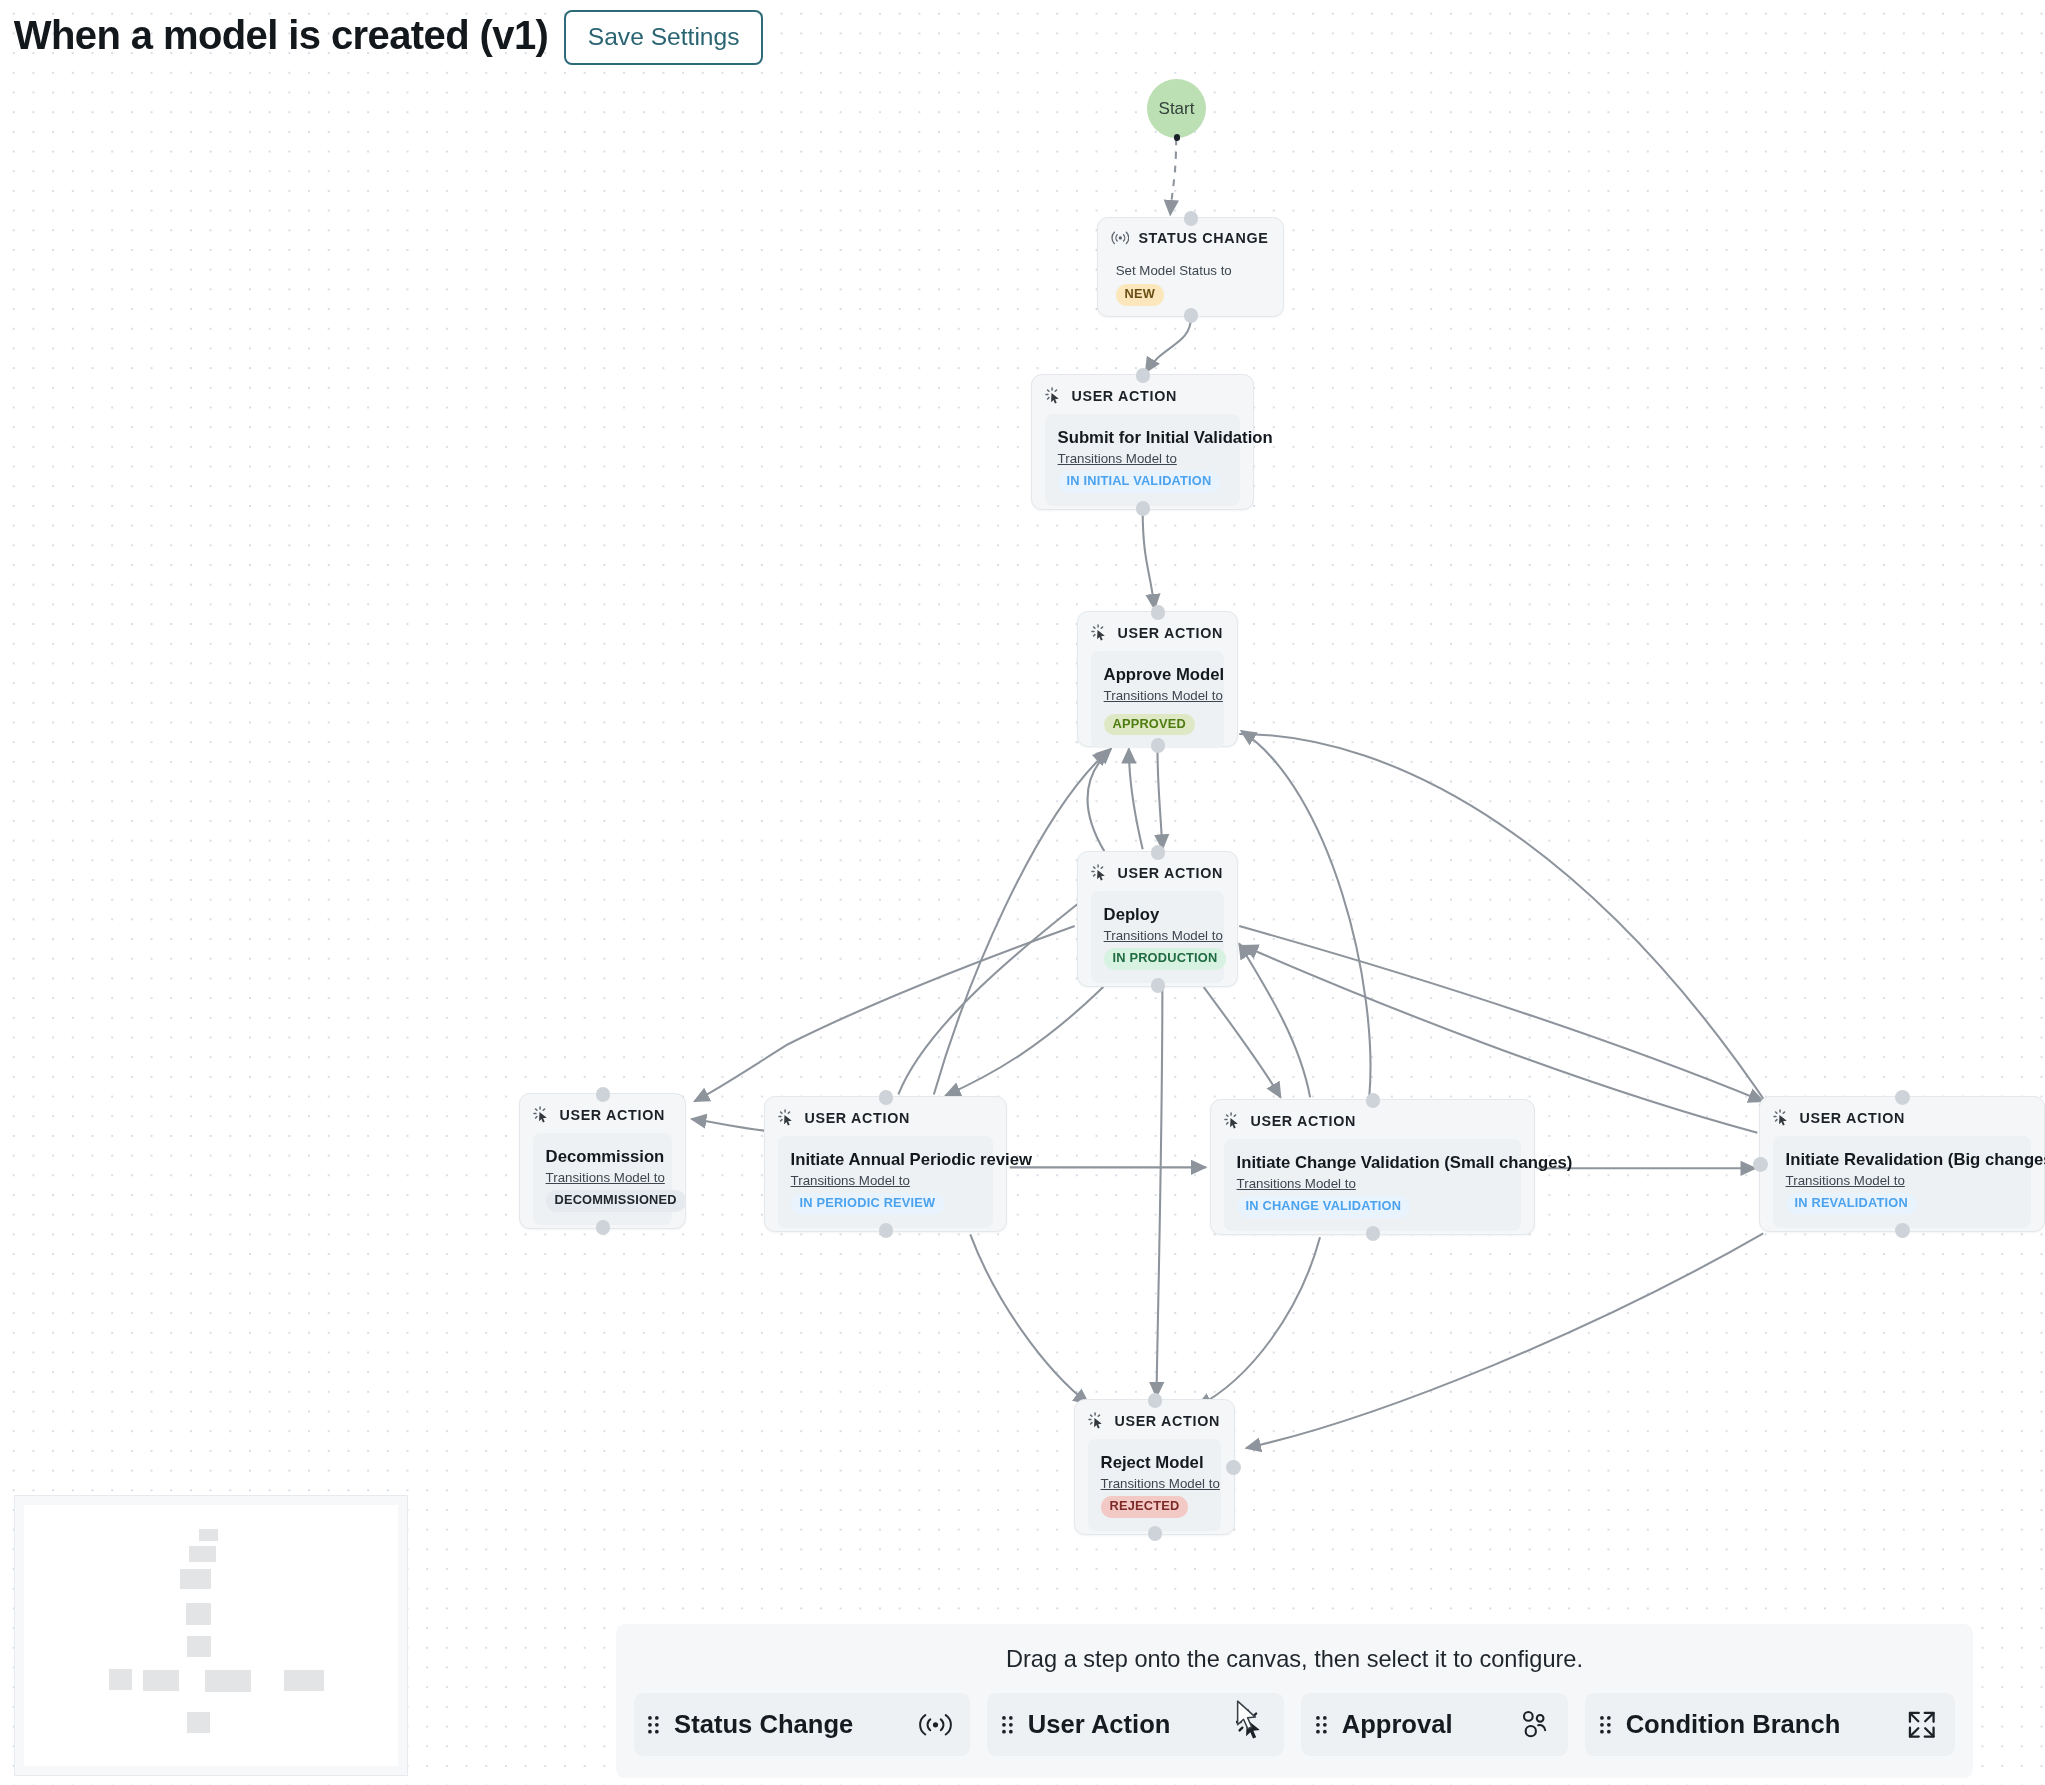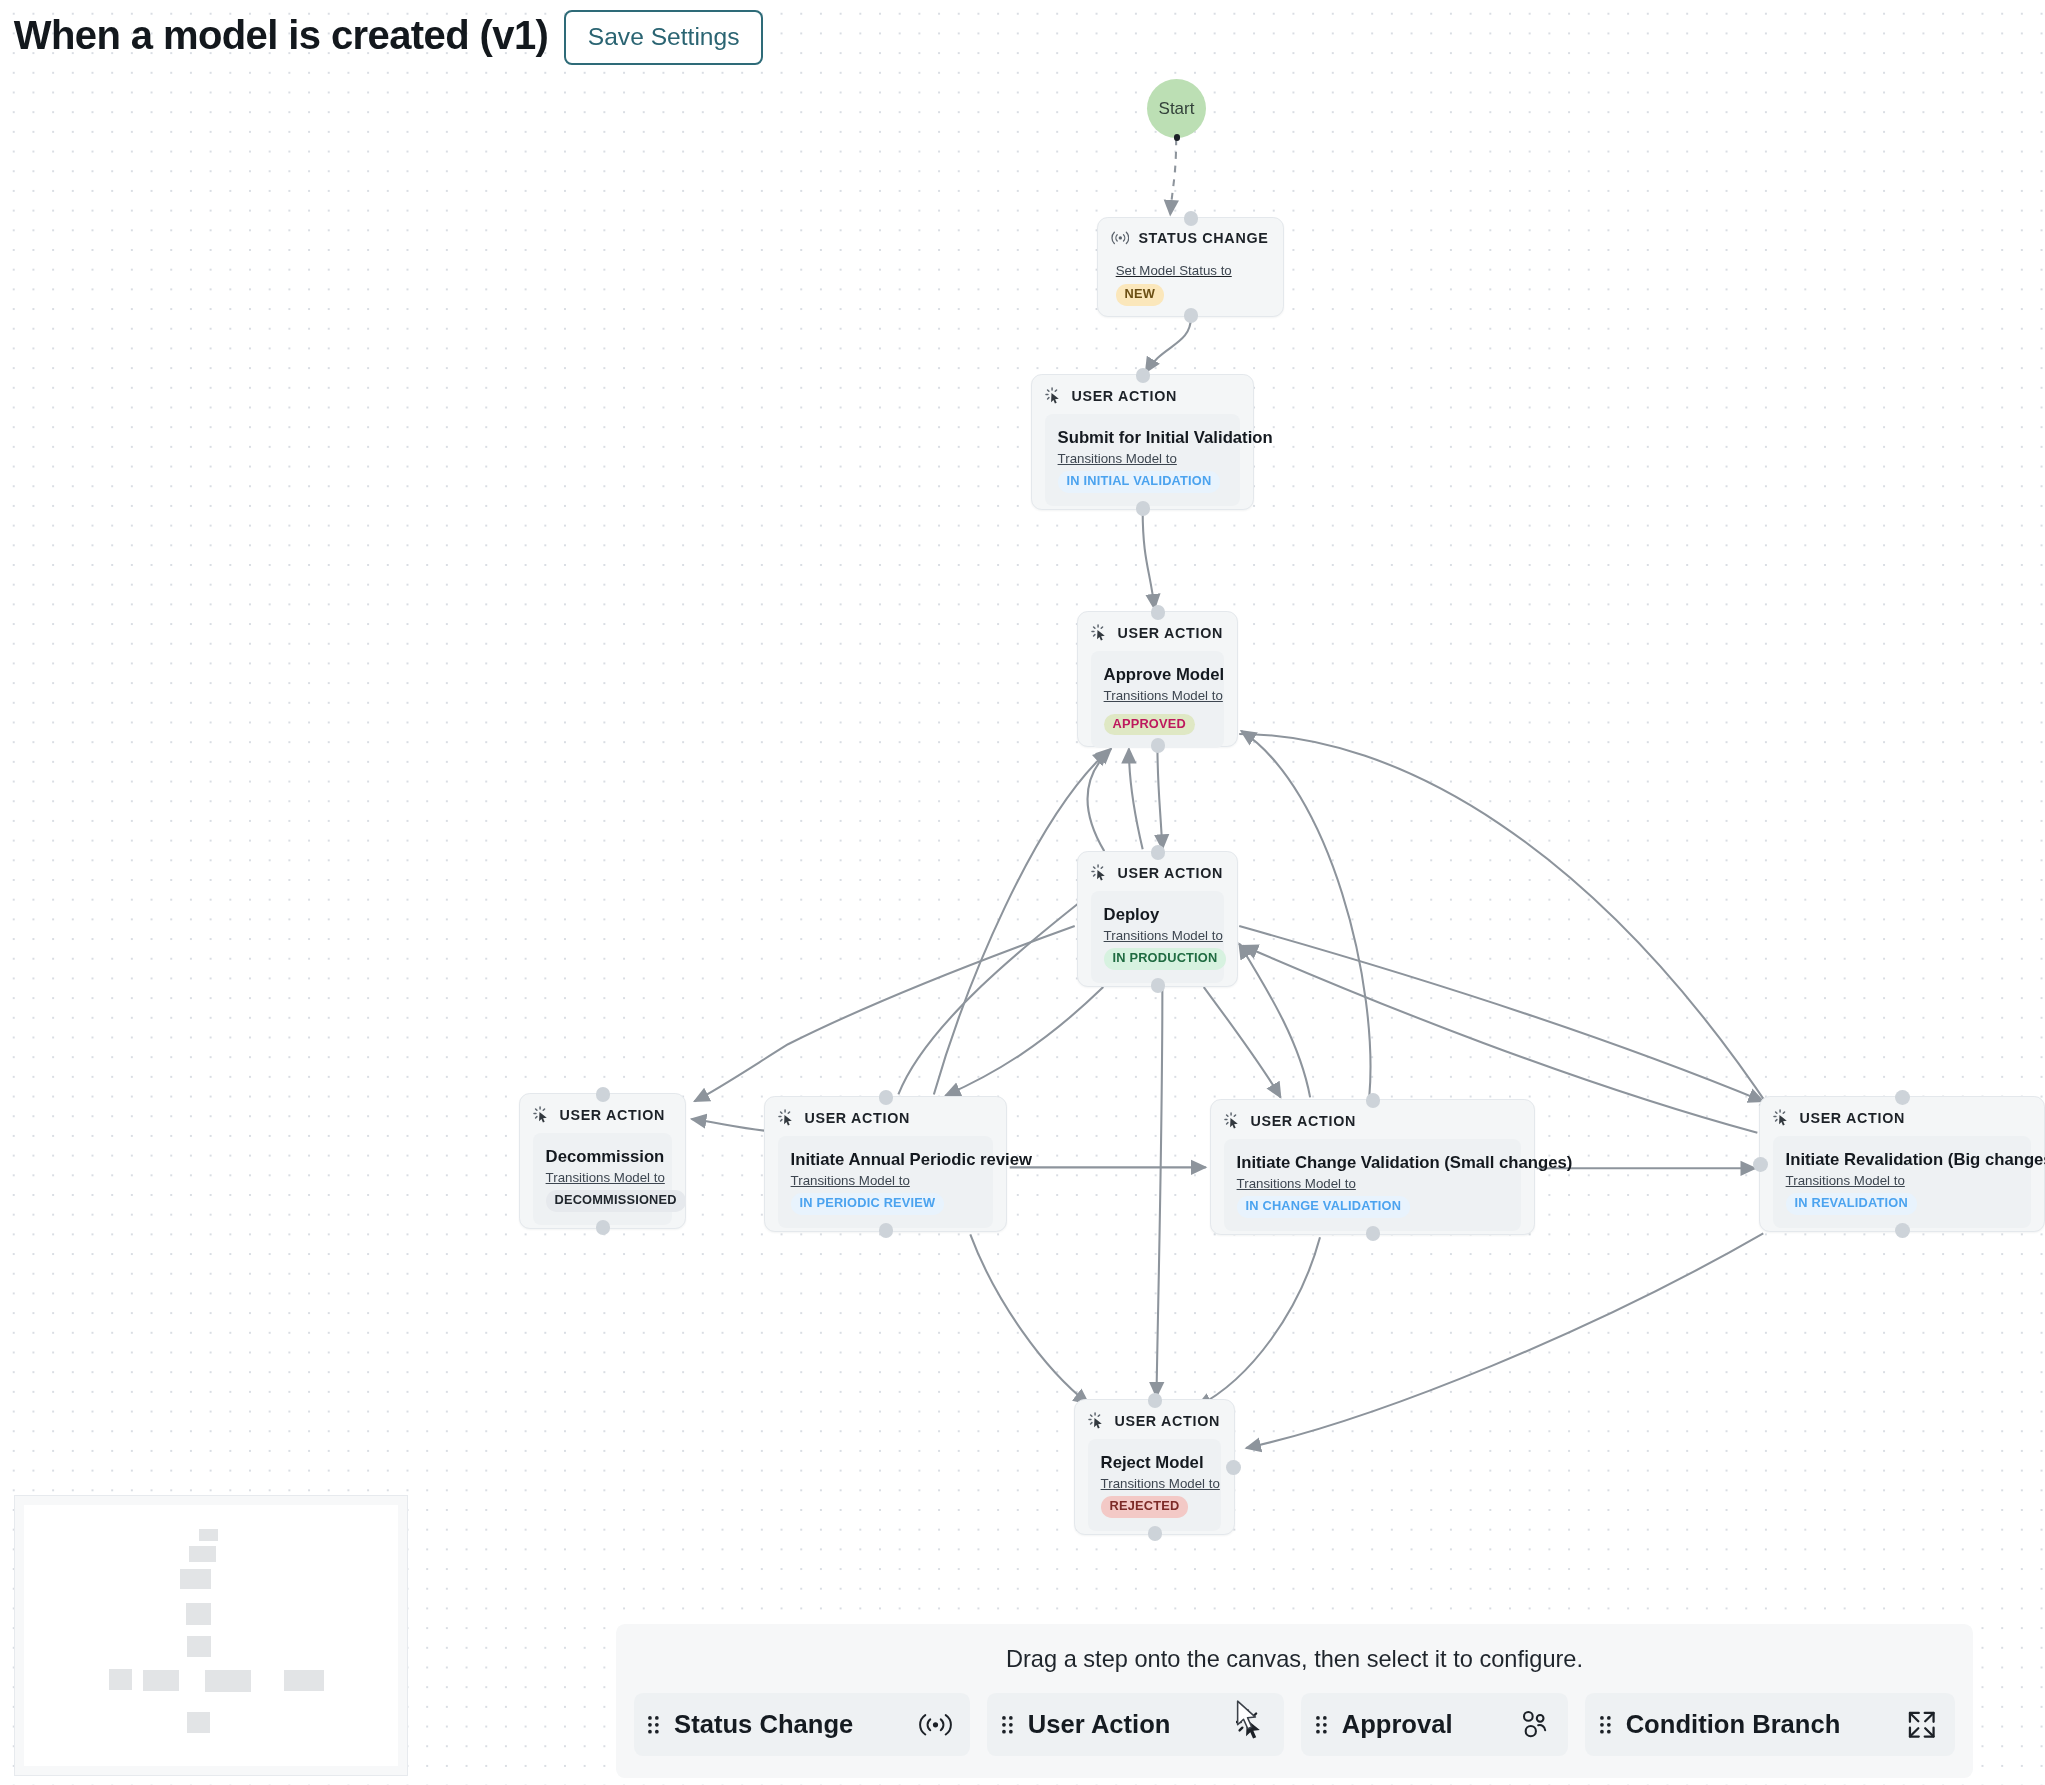--- a/index.html
+++ b/index.html
@@ -133,27 +133,27 @@
     padding: 3px 8.9px 3.9px 8.9px;
     border-radius: 10.8px;
     font-size: 12.8px;
     font-weight: bold;
     letter-spacing: 0.2px;
     white-space: nowrap;
     line-height: 14.8px;
   }
   .badge.new        { background: #fbe7bb; color: #6b4f15; }
   .badge.blue       { background: #e8f3fd; color: #4ba3ef; }
-  .badge.approved   { background: #dfe8c4; color: #be185d; margin-top: 9px; }
+  .badge.approved   { background: #dfe8c4; color: #4d7c0f; margin-top: 9px; }
   .badge.production { background: #d7f2e0; color: #1f6b41; }
   .badge.gray       { background: #e6e9ed; color: #20262d; }
   .badge.rejected   { background: #f3c9c6; color: #7c2a27; }
 
   
-  .plain-body { padding: 17.7px 13.8px 15.8px 17.7px; text-decoration: underline; }
+  .plain-body { padding: 17.7px 13.8px 15.8px 17.7px; }
   .plain-sub { font-size: 13.3px; color: #3d4650; line-height: 16.7px; }
 
   
   .handle {
     position: absolute;
     width: 14.8px; height: 14.8px;
     border-radius: 50%;
     background: #cdd3d9;
     z-index: 14;
     cursor: crosshair;

